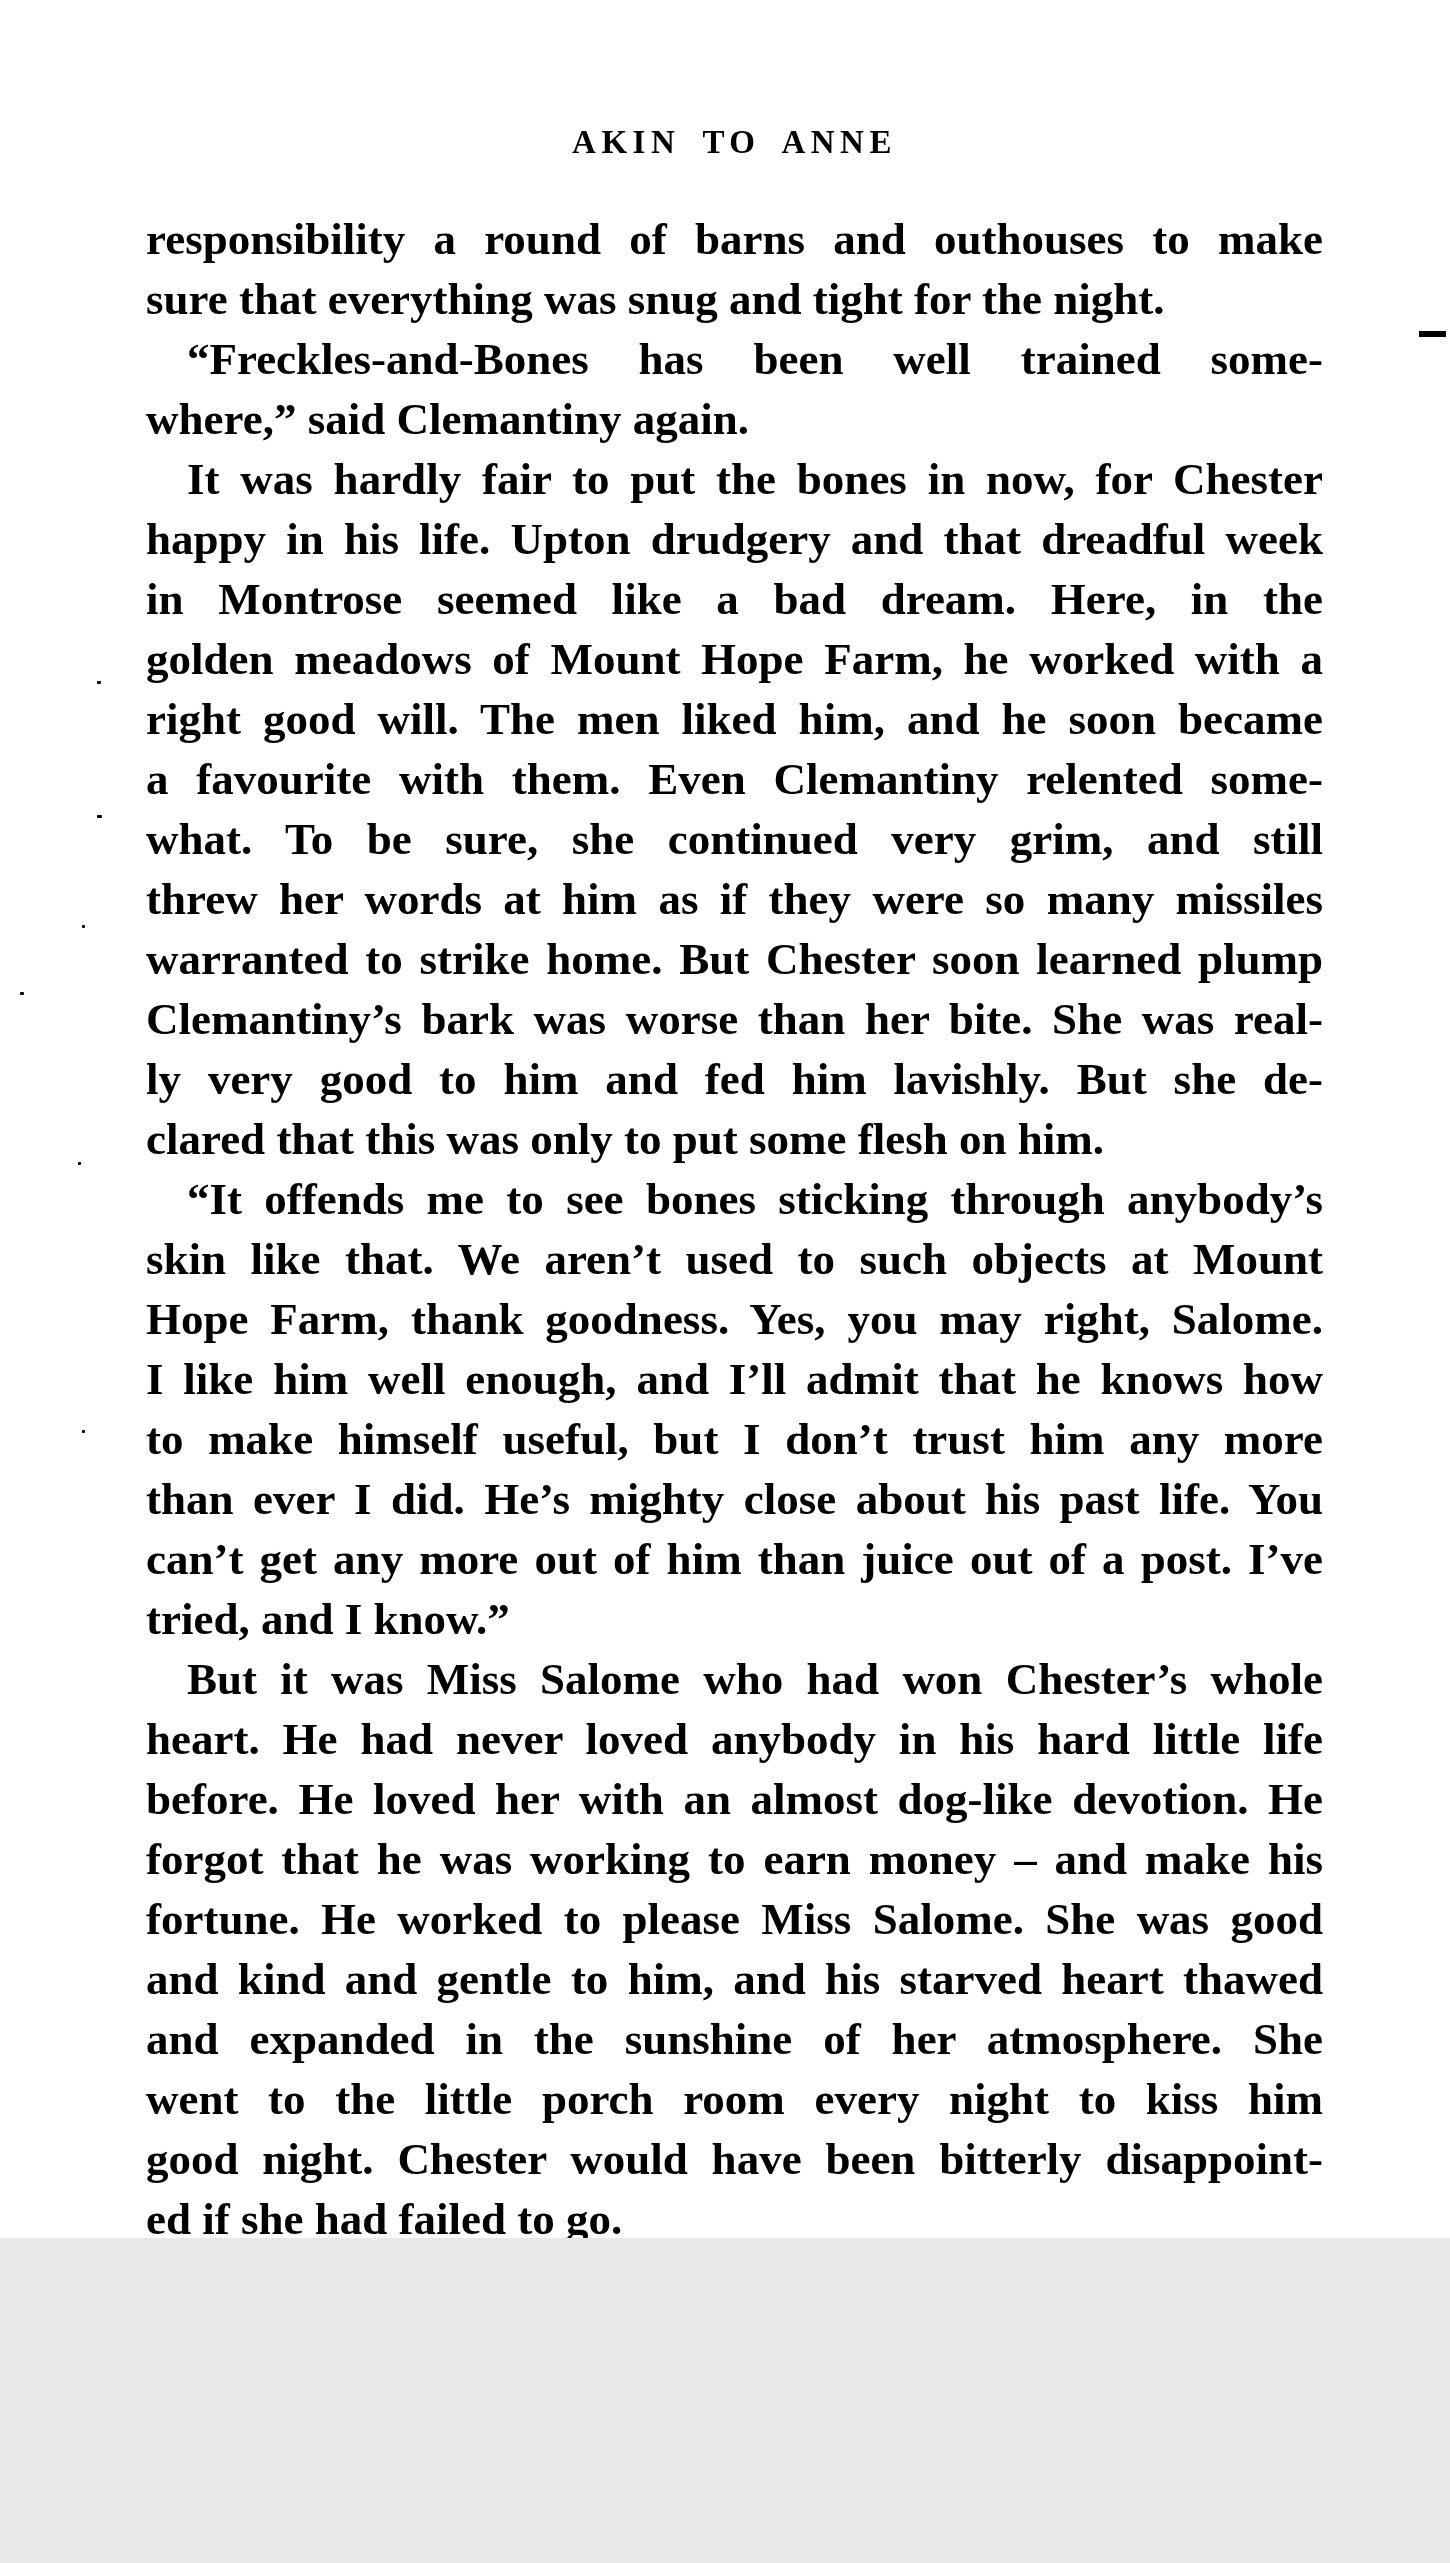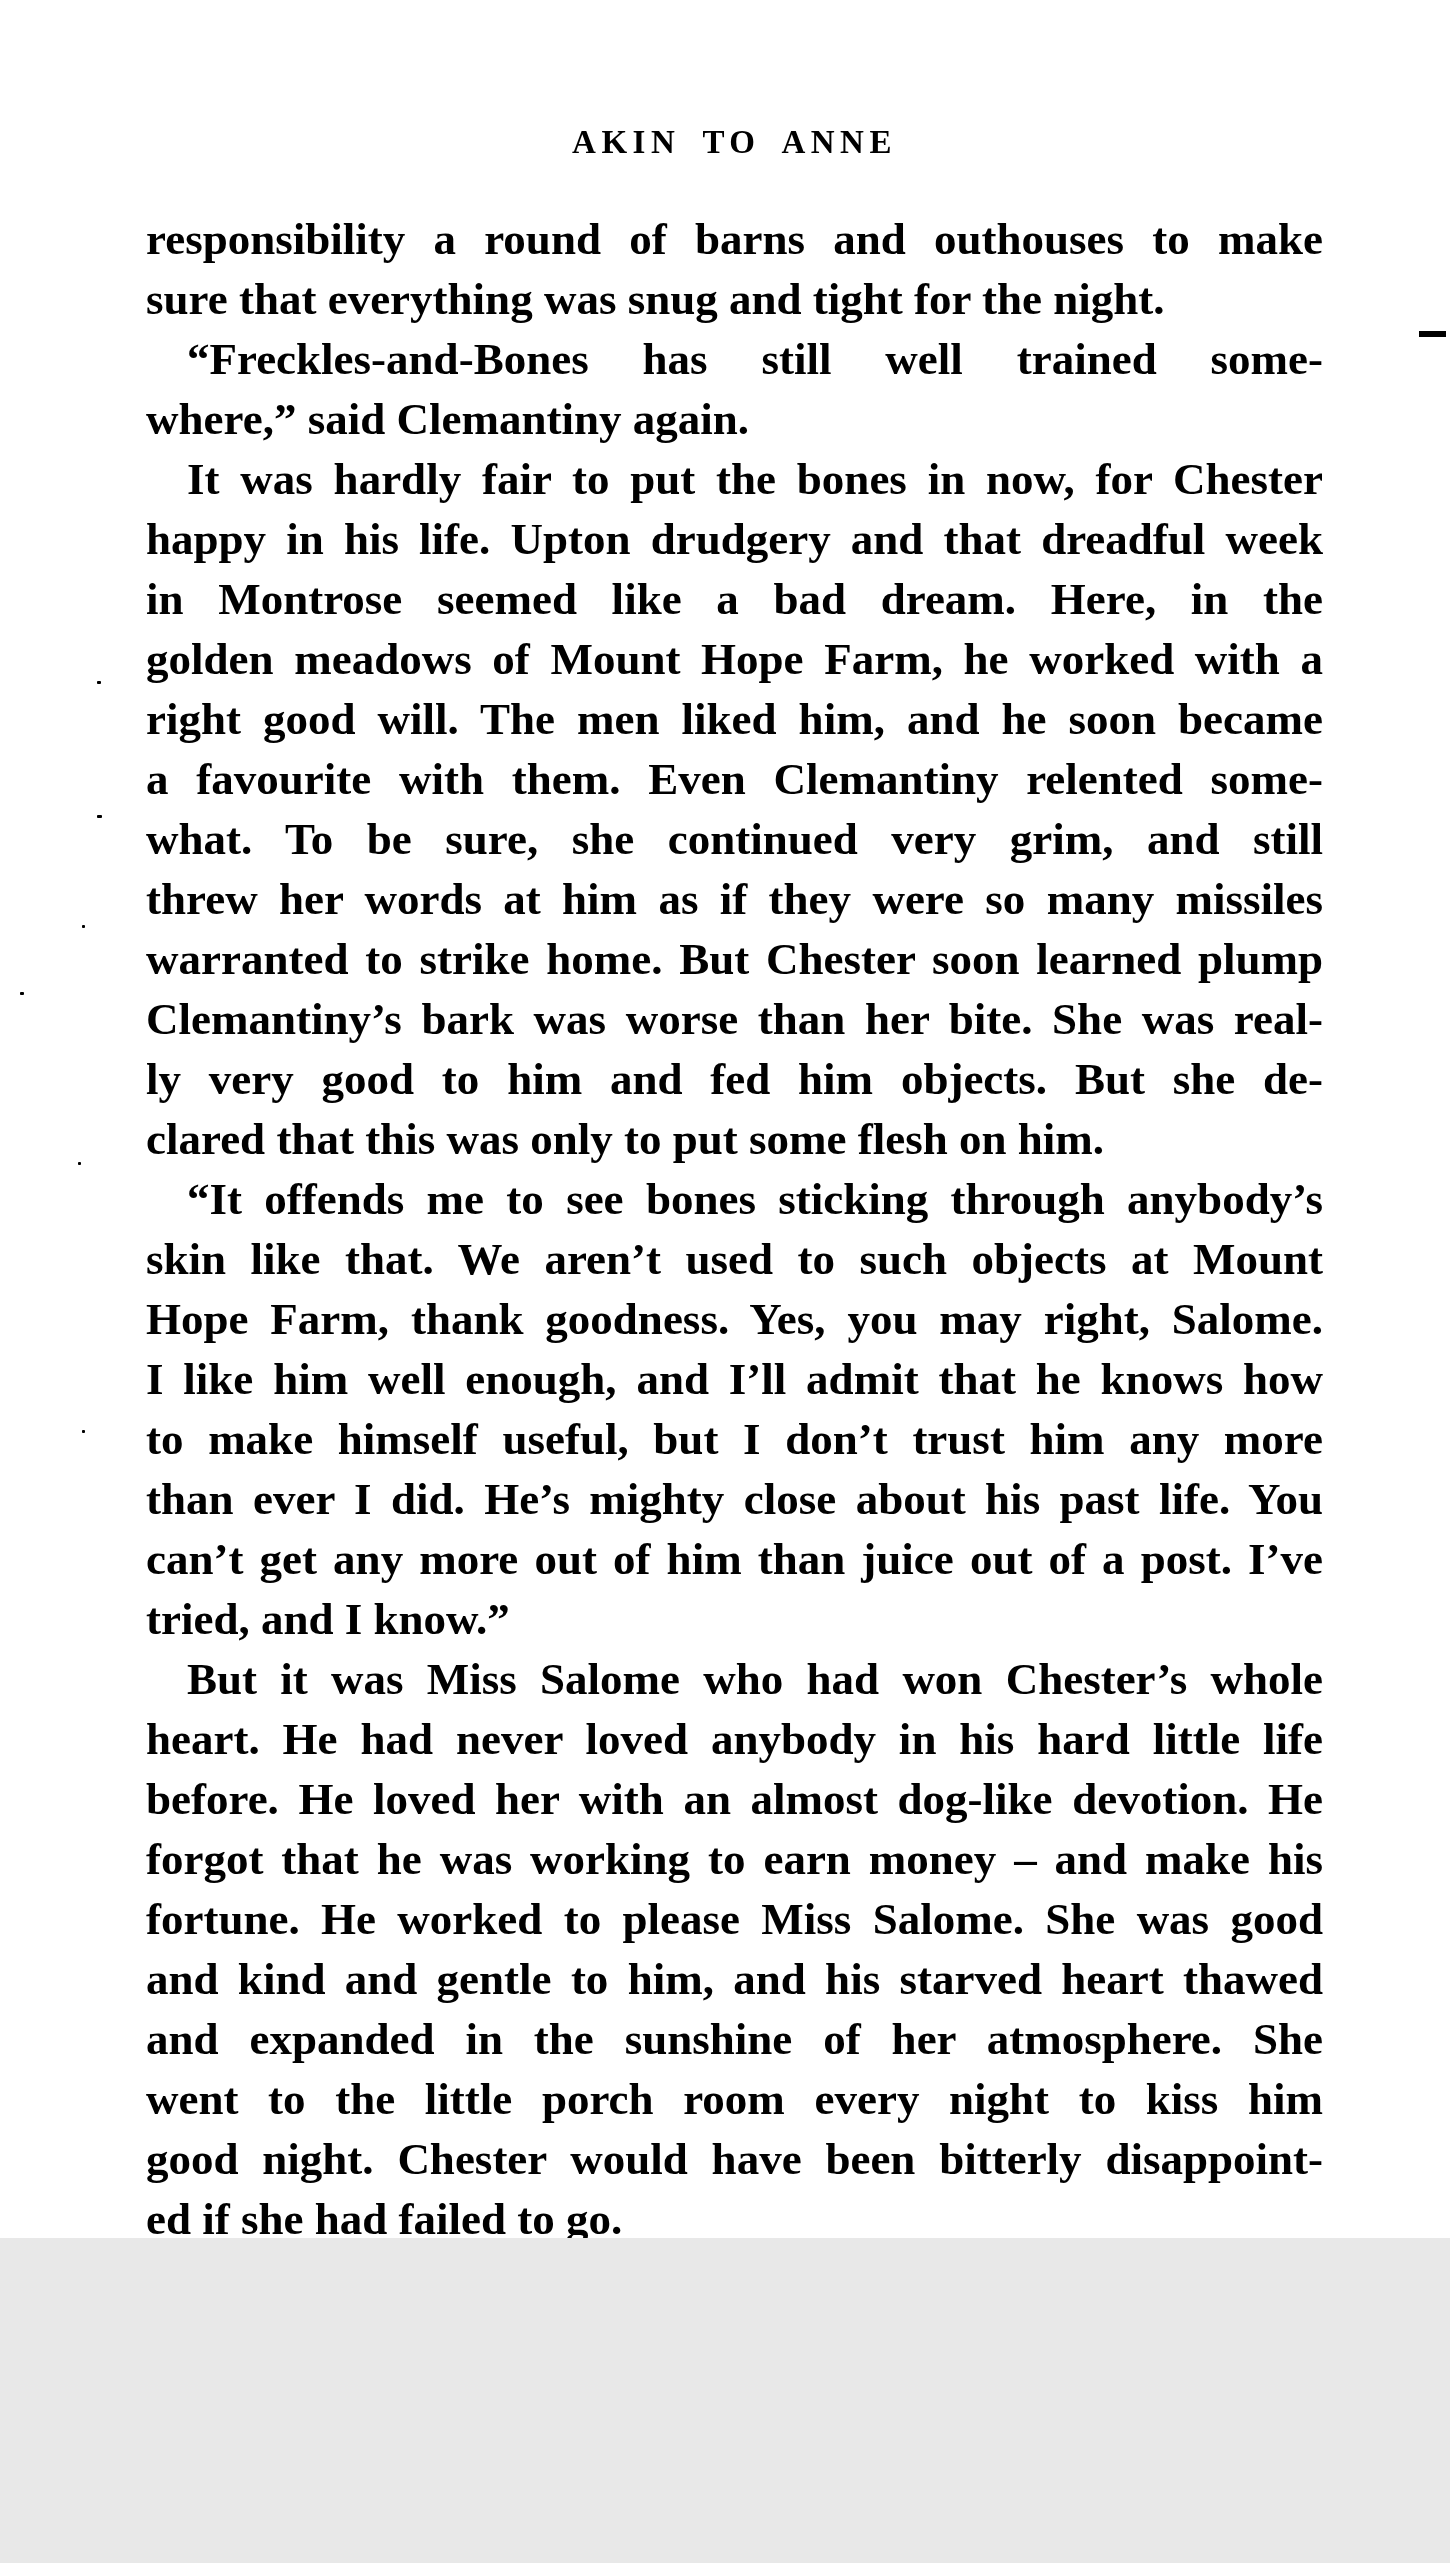--- a/index.html
+++ b/index.html
@@ -63,33 +63,33 @@
 
 <div class="page">
 
   <div class="header">AKIN TO ANNE</div>
 
   <div class="margin-dash"></div>
 
   <div class="body-text">
       <div class="text-line justify">responsibility a round of barns and outhouses to make</div>
       <div class="text-line">sure that everything was snug and tight for the night.</div>
-      <div class="text-line indent justify">“Freckles-and-Bones has still well trained some-</div>
+      <div class="text-line indent justify">“Freckles-and-Bones has been well trained some-</div>
       <div class="text-line">where,” said Clemantiny again.</div>
       <div class="text-line indent justify">It was hardly fair to put the bones in now, for Chester</div>
       <div class="text-line justify">happy in his life. Upton drudgery and that dreadful week</div>
       <div class="text-line justify">in Montrose seemed like a bad dream. Here, in the</div>
       <div class="text-line justify">golden meadows of Mount Hope Farm, he worked with a</div>
       <div class="text-line justify">right good will. The men liked him, and he soon became</div>
       <div class="text-line justify">a favourite with them. Even Clemantiny relented some-</div>
       <div class="text-line justify">what. To be sure, she continued very grim, and still</div>
       <div class="text-line justify">threw her words at him as if they were so many missiles</div>
       <div class="text-line justify">warranted to strike home. But Chester soon learned plump</div>
       <div class="text-line justify">Clemantiny’s bark was worse than her bite. She was real-</div>
-      <div class="text-line justify">ly very good to him and fed him objects. But she de-</div>
+      <div class="text-line justify">ly very good to him and fed him lavishly. But she de-</div>
       <div class="text-line">clared that this was only to put some flesh on him.</div>
       <div class="text-line indent justify">“It offends me to see bones sticking through anybody’s</div>
       <div class="text-line justify">skin like that. We aren’t used to such objects at Mount</div>
       <div class="text-line justify">Hope Farm, thank goodness. Yes, you may right, Salome.</div>
       <div class="text-line justify">I like him well enough, and I’ll admit that he knows how</div>
       <div class="text-line justify">to make himself useful, but I don’t trust him any more</div>
       <div class="text-line justify">than ever I did. He’s mighty close about his past life. You</div>
       <div class="text-line justify">can’t get any more out of him than juice out of a post. I’ve</div>
       <div class="text-line">tried, and I know.”</div>
       <div class="text-line indent justify">But it was Miss Salome who had won Chester’s whole</div>

